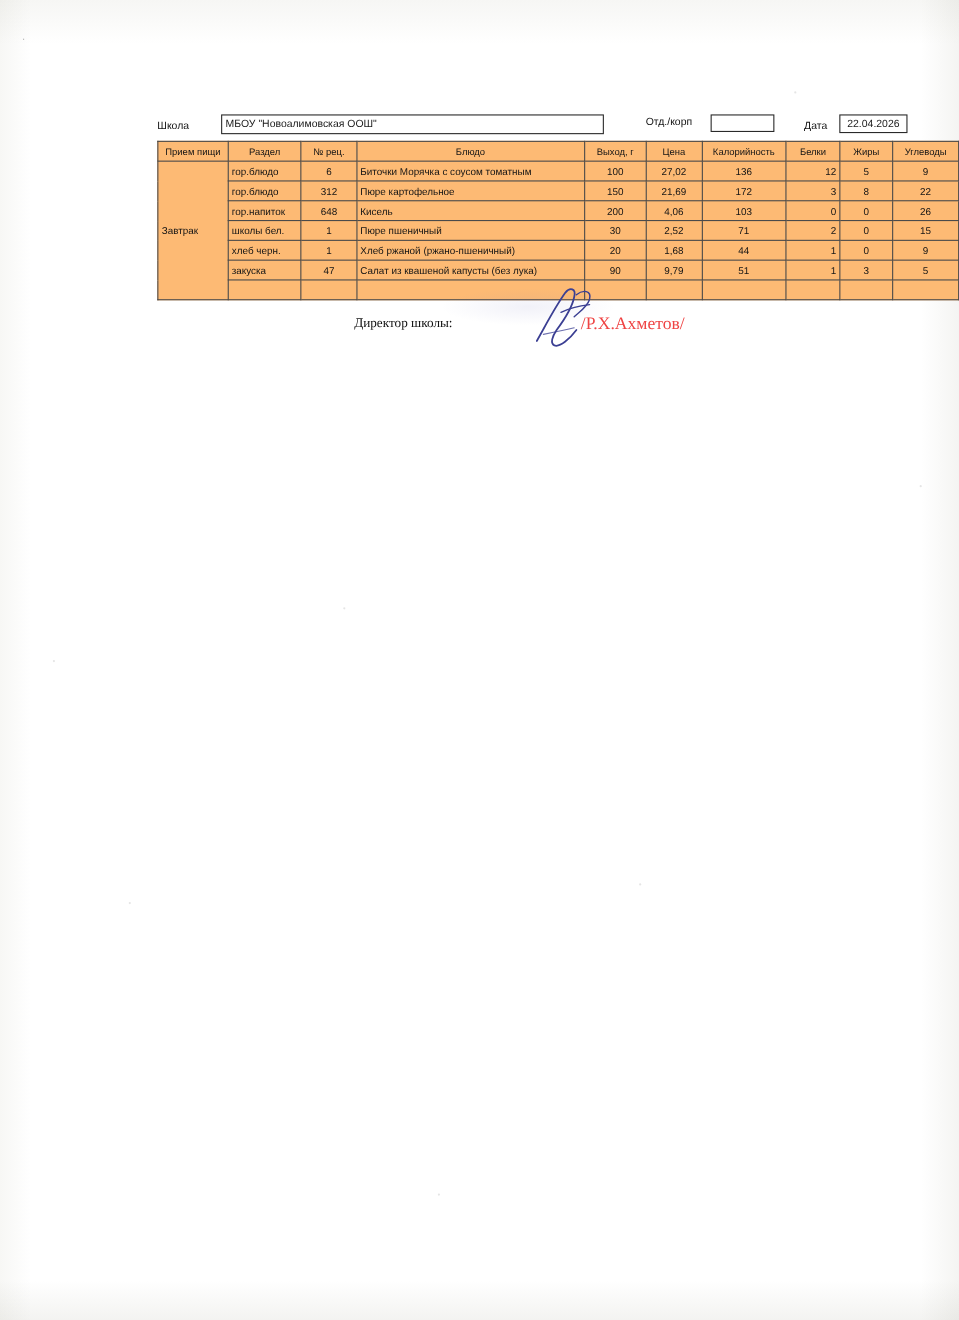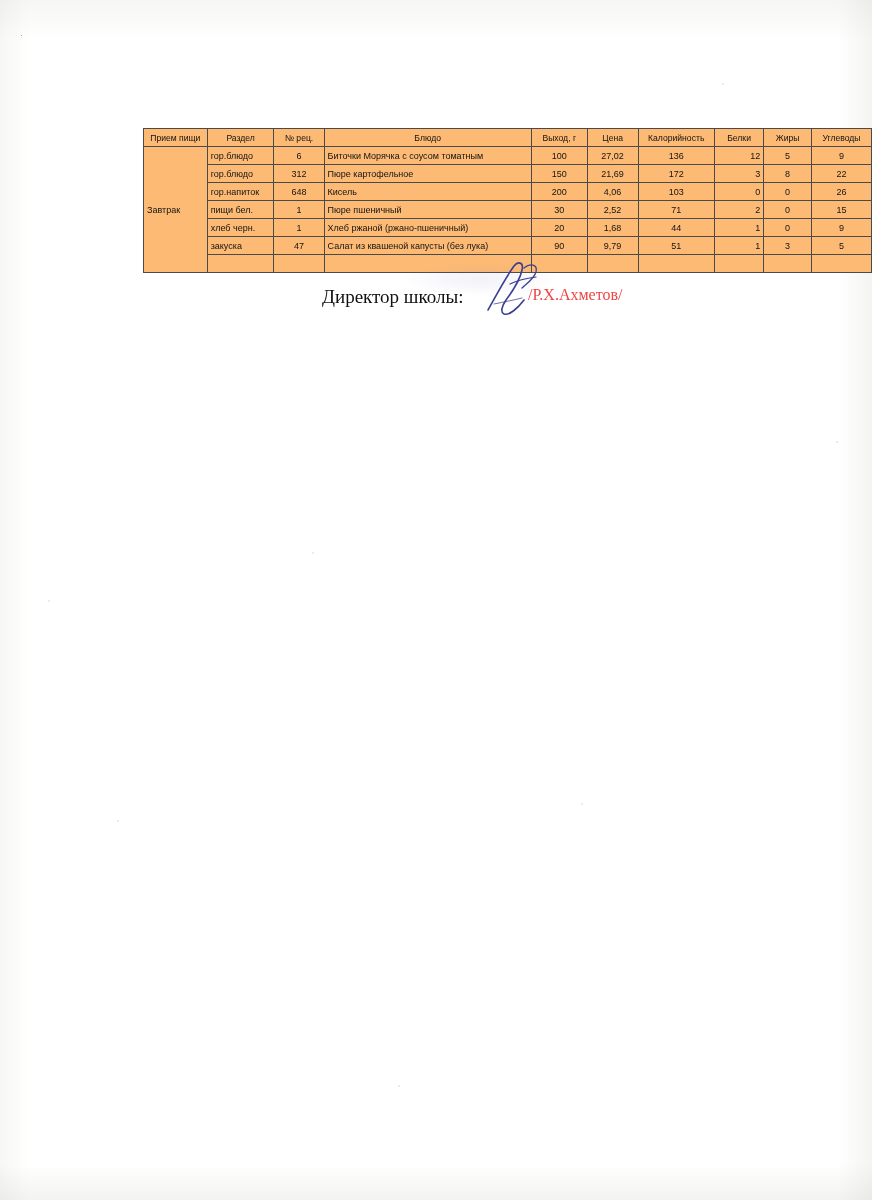--- a/index.html
+++ b/index.html
@@ -117,21 +117,21 @@
 
   
   .faint { color: #4b4b4b; }
 
   
   .sig-line {
     position: absolute;
     left: 322px;
     top: 286px;
     font-family: "Liberation Serif", serif;
-    font-size: 19px;
+    font-size: 12px;
     color: #111;
     white-space: nowrap;
   }
   .sig-name {
     position: absolute;
     left: 528px;
     top: 286px;
     font-family: "Liberation Serif", serif;
     font-size: 16px;
     color: #ef4444;
@@ -164,20 +164,28 @@
 </style>
 </head>
 <body>
 
 <div class="page-scan"></div>
 
 <div class="doc">
 
   <div class="corner-mark">·</div>
 
+  <div class="hdr">
+    <div class="lbl school-label">Школа</div>
+    <div class="box school-box">МБОУ "Новоалимовская ООШ"</div>
+    <div class="lbl otd-label">Отд./корп</div>
+    <div class="box otd-box"></div>
+    <div class="lbl date-label">Дата</div>
+    <div class="box date-box">22.04.2026</div>
+  </div>
 
   <table class="menu">
     <thead>
       <tr>
         <th class="c-meal">Прием пищи</th>
         <th class="c-sect">Раздел</th>
         <th class="c-rec">№ рец.</th>
         <th class="c-dish">Блюдо</th>
         <th class="c-out">Выход, г</th>
         <th class="c-price">Цена</th>
@@ -216,21 +224,21 @@
         <td class="c-rec">648</td>
         <td class="c-dish">Кисель</td>
         <td class="c-out">200</td>
         <td class="c-price">4,06</td>
         <td class="c-cal">103</td>
         <td class="c-prot">0</td>
         <td class="c-fat">0</td>
         <td class="c-carb">26</td>
       </tr>
       <tr>
-        <td class="c-sect">пищи бел.</td>
+        <td class="c-sect">школы бел.</td>
         <td class="c-rec">1</td>
         <td class="c-dish">Пюре пшеничный</td>
         <td class="c-out">30</td>
         <td class="c-price">2,52</td>
         <td class="c-cal">71</td>
         <td class="c-prot">2</td>
         <td class="c-fat">0</td>
         <td class="c-carb">15</td>
       </tr>
       <tr class="faint">

